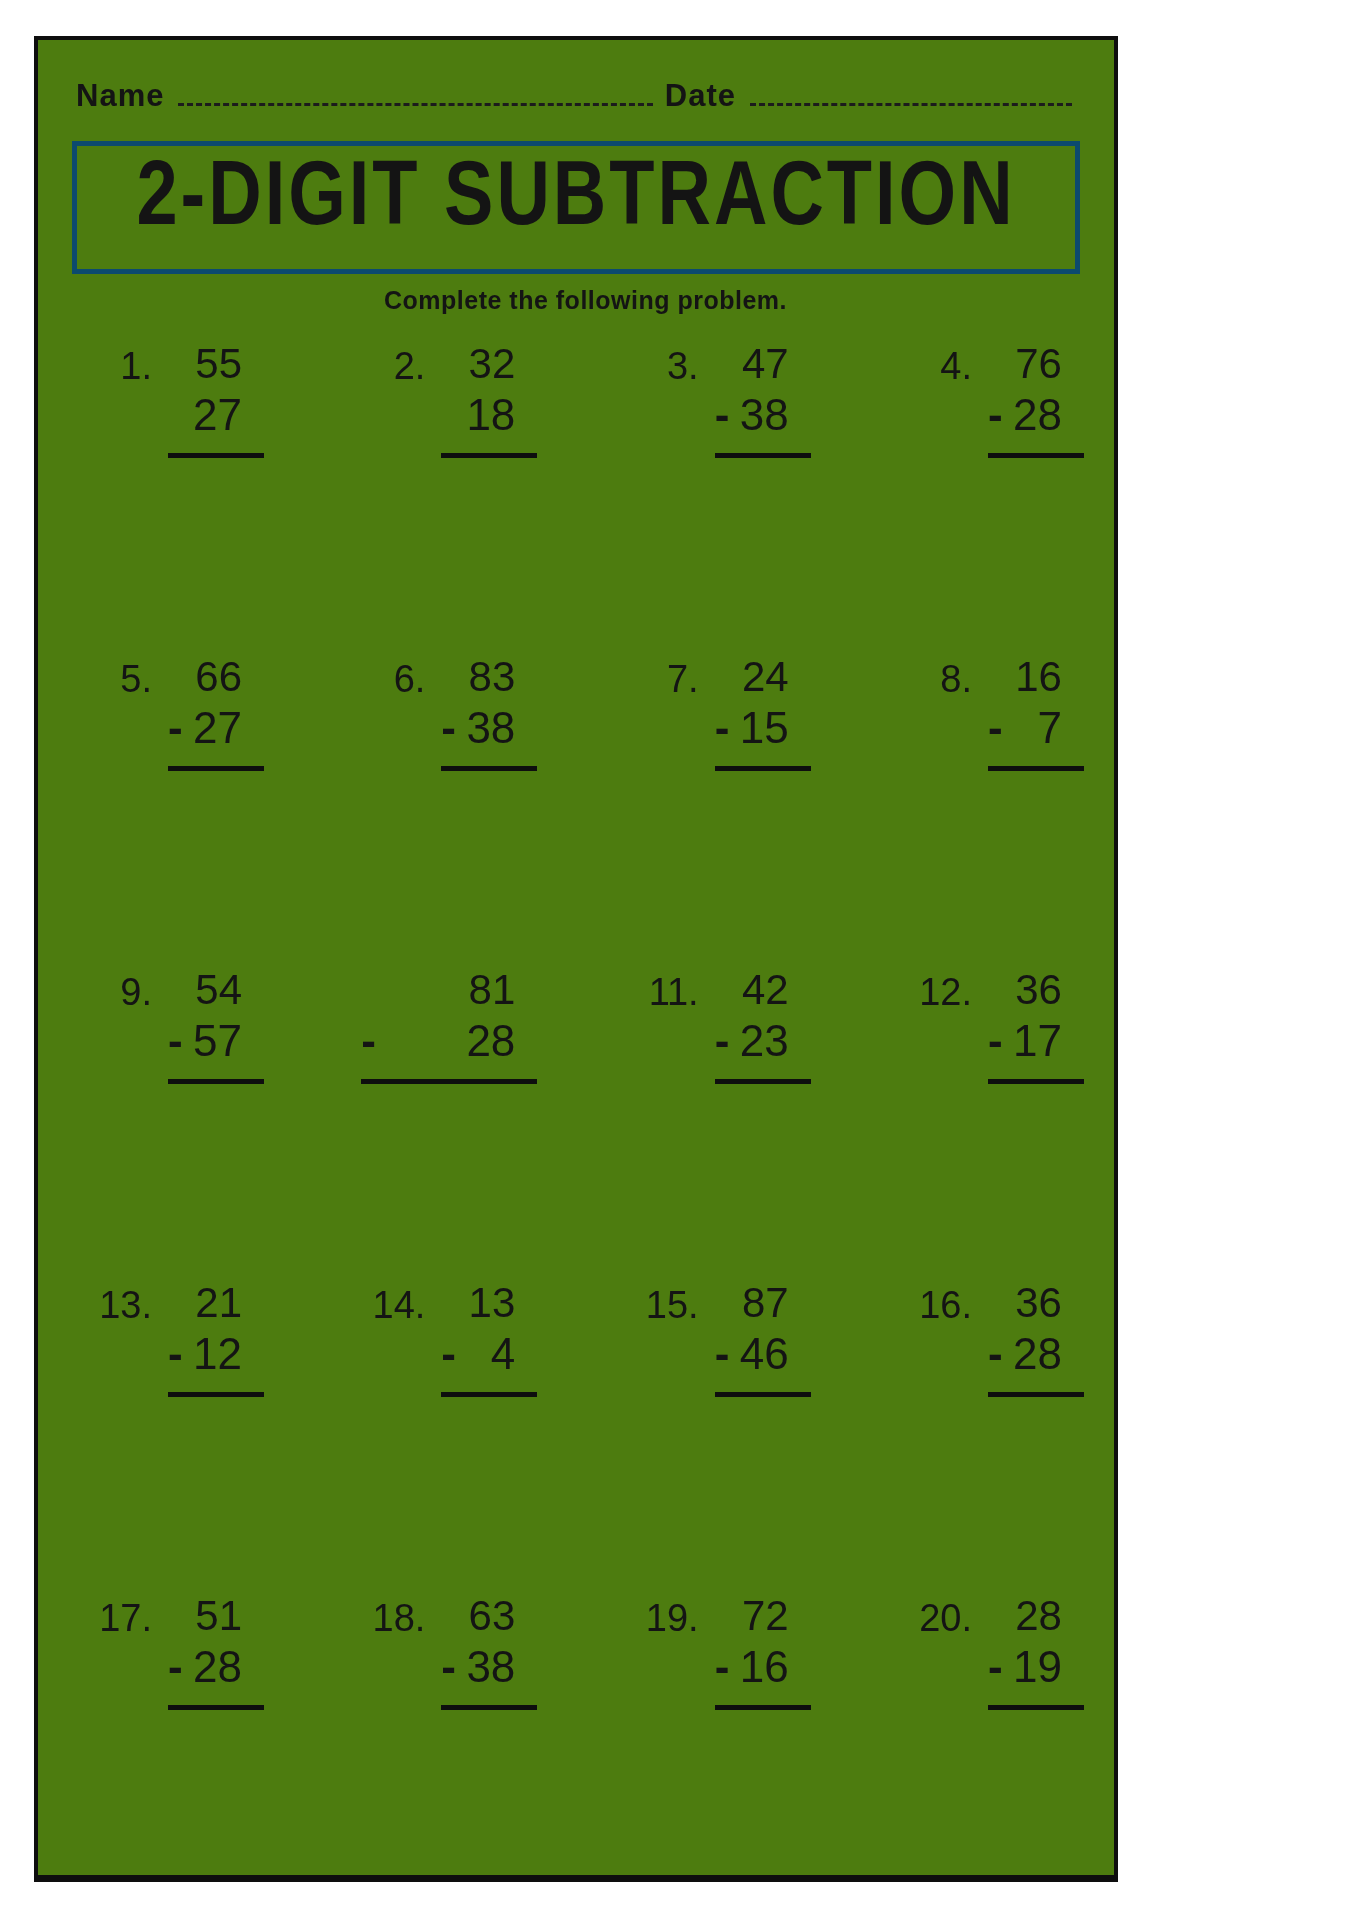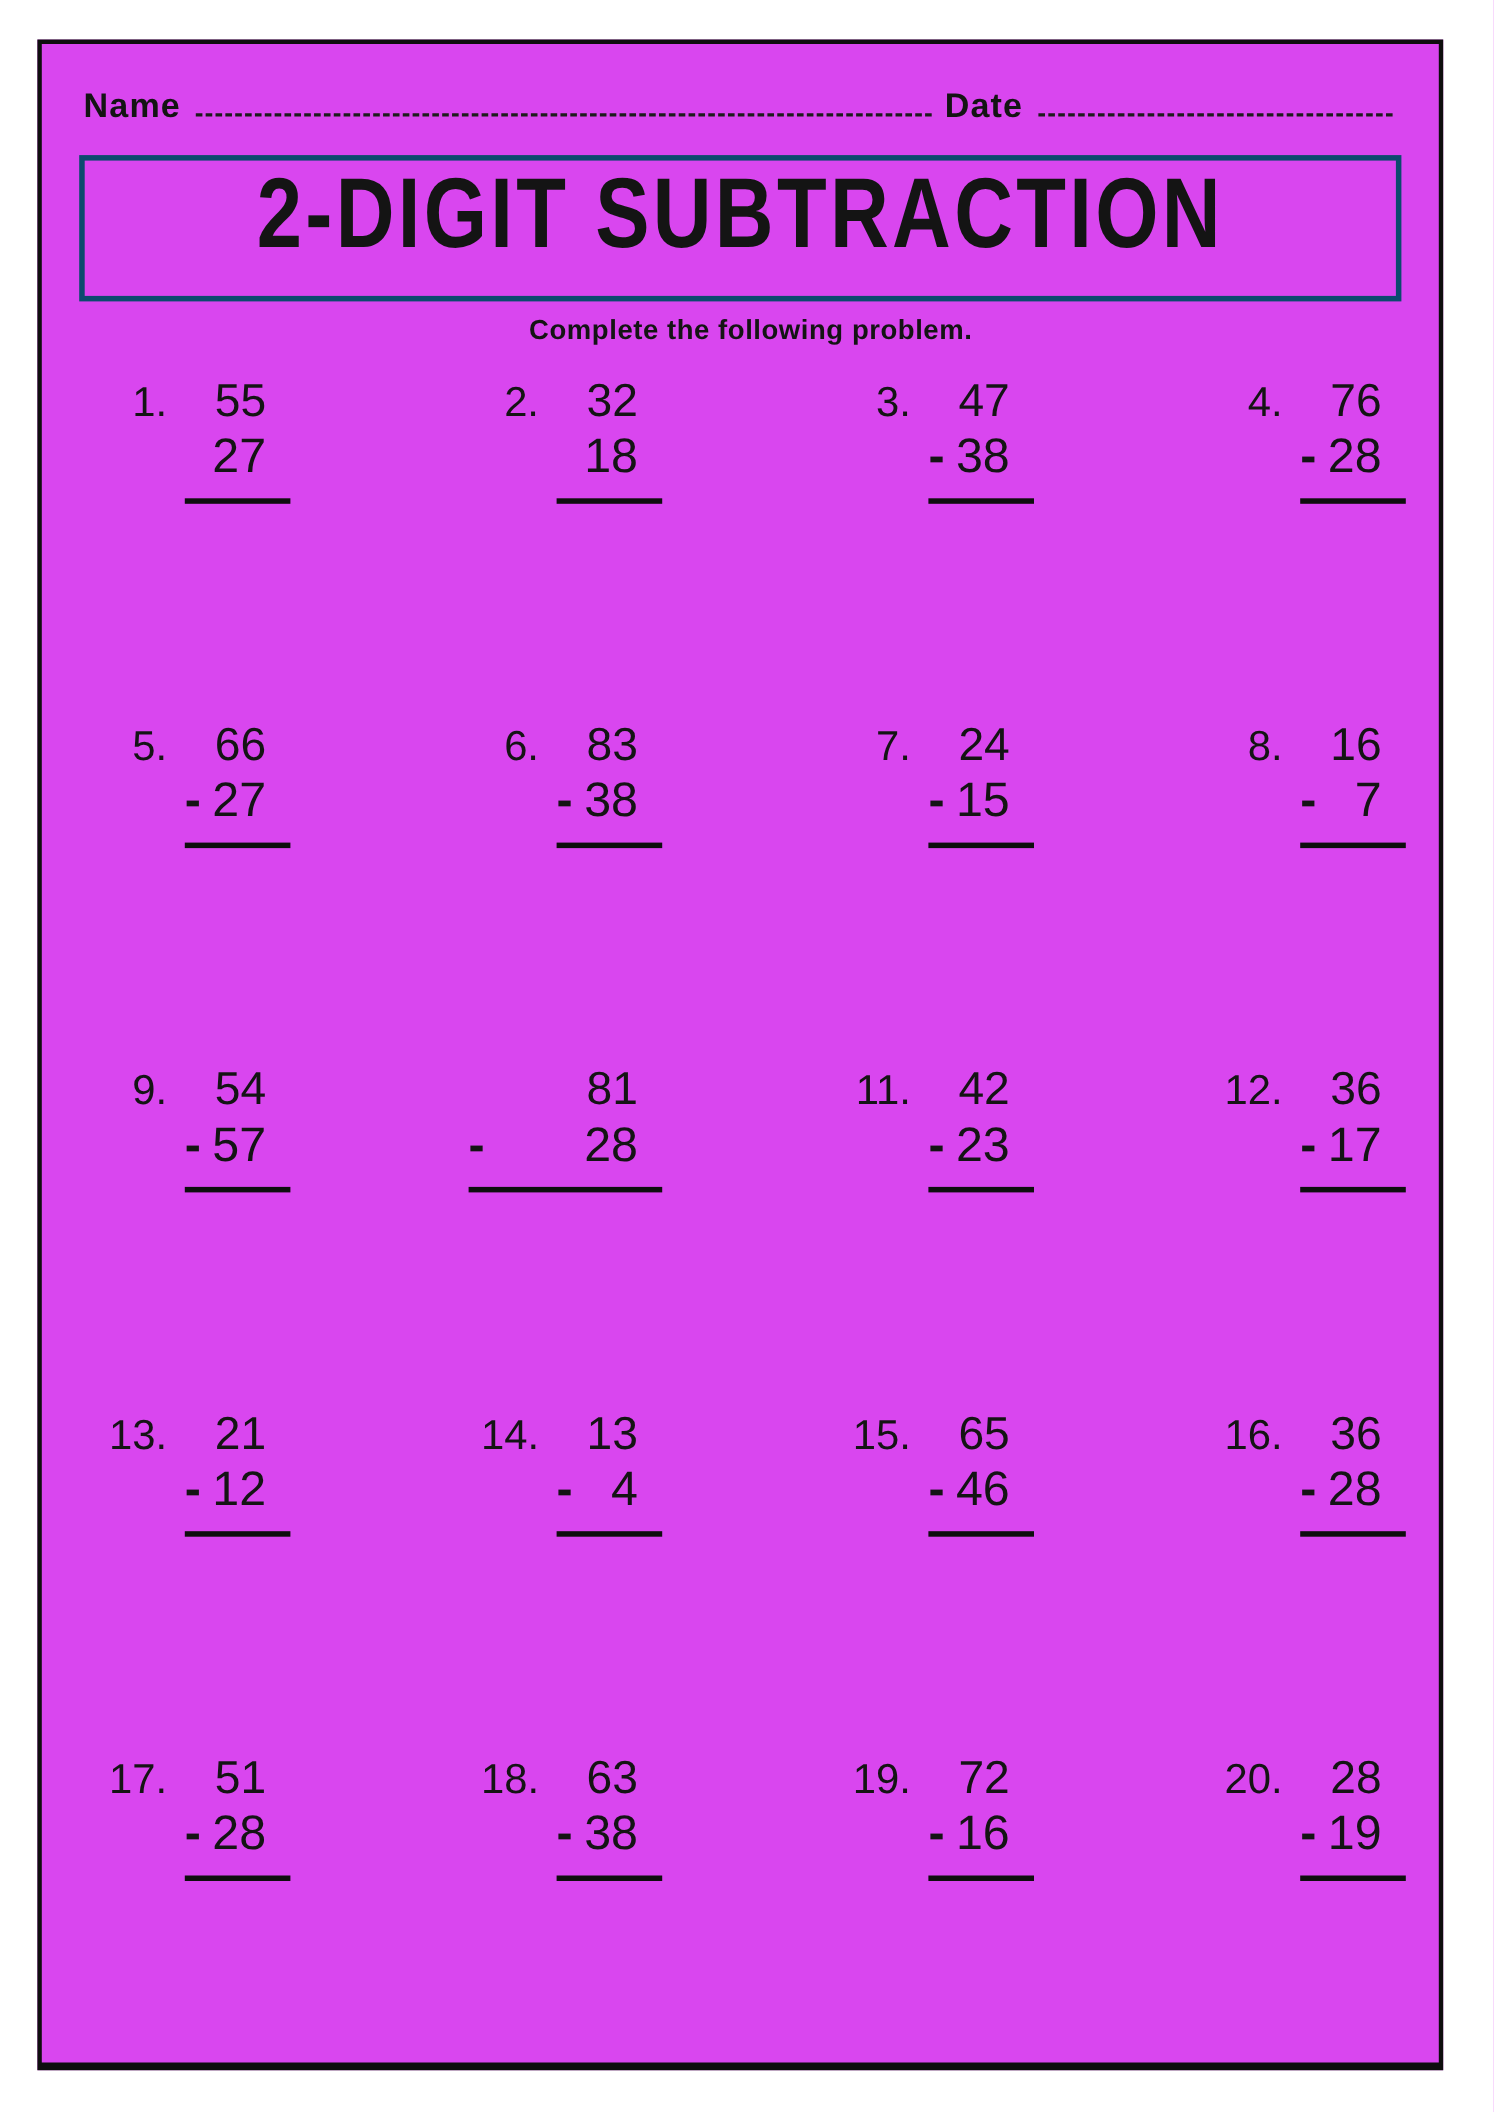--- a/index.html
+++ b/index.html
@@ -4,23 +4,23 @@
 <style>
   html,body{margin:0;padding:0;}
   body{
     width:1358px;height:1920px;position:relative;
     background:#ffffff;color:#141414;
     font-family:"Liberation Sans",sans-serif;
     -webkit-font-smoothing:antialiased;
   }
   .page{
     position:absolute;left:34px;top:36px;
-    width:1278px;height:1846px;
+    width:1084px;height:1846px;
     border:4px solid #0e0e0e;border-bottom-width:7px;
-    box-sizing:border-box;background:#d946ef;
+    box-sizing:border-box;background:#4d7c0f;
   }
   .header-row{
     display:flex;align-items:flex-end;
     margin:40px 40px 0 38px;
     font-weight:bold;font-size:31px;letter-spacing:1px;
   }
   .hlabel{line-height:1;white-space:nowrap;}
   .fill-line{
     border-bottom:3px dashed #1c1c1c;
     height:2px;margin:0 12px 5px 14px;
@@ -238,21 +238,21 @@
             <div class="subrow">
               <span class="minus">-</span>
               <span class="subtrahend">4</span>
             </div>
             <div class="ansline"></div>
           </div>
         </div>
         <div class="prob">
           <div class="pnum">15.</div>
           <div class="work">
-            <div class="minuend">65</div>
+            <div class="minuend">87</div>
             <div class="subrow">
               <span class="minus">-</span>
               <span class="subtrahend">46</span>
             </div>
             <div class="ansline"></div>
           </div>
         </div>
         <div class="prob">
           <div class="pnum">16.</div>
           <div class="work">

